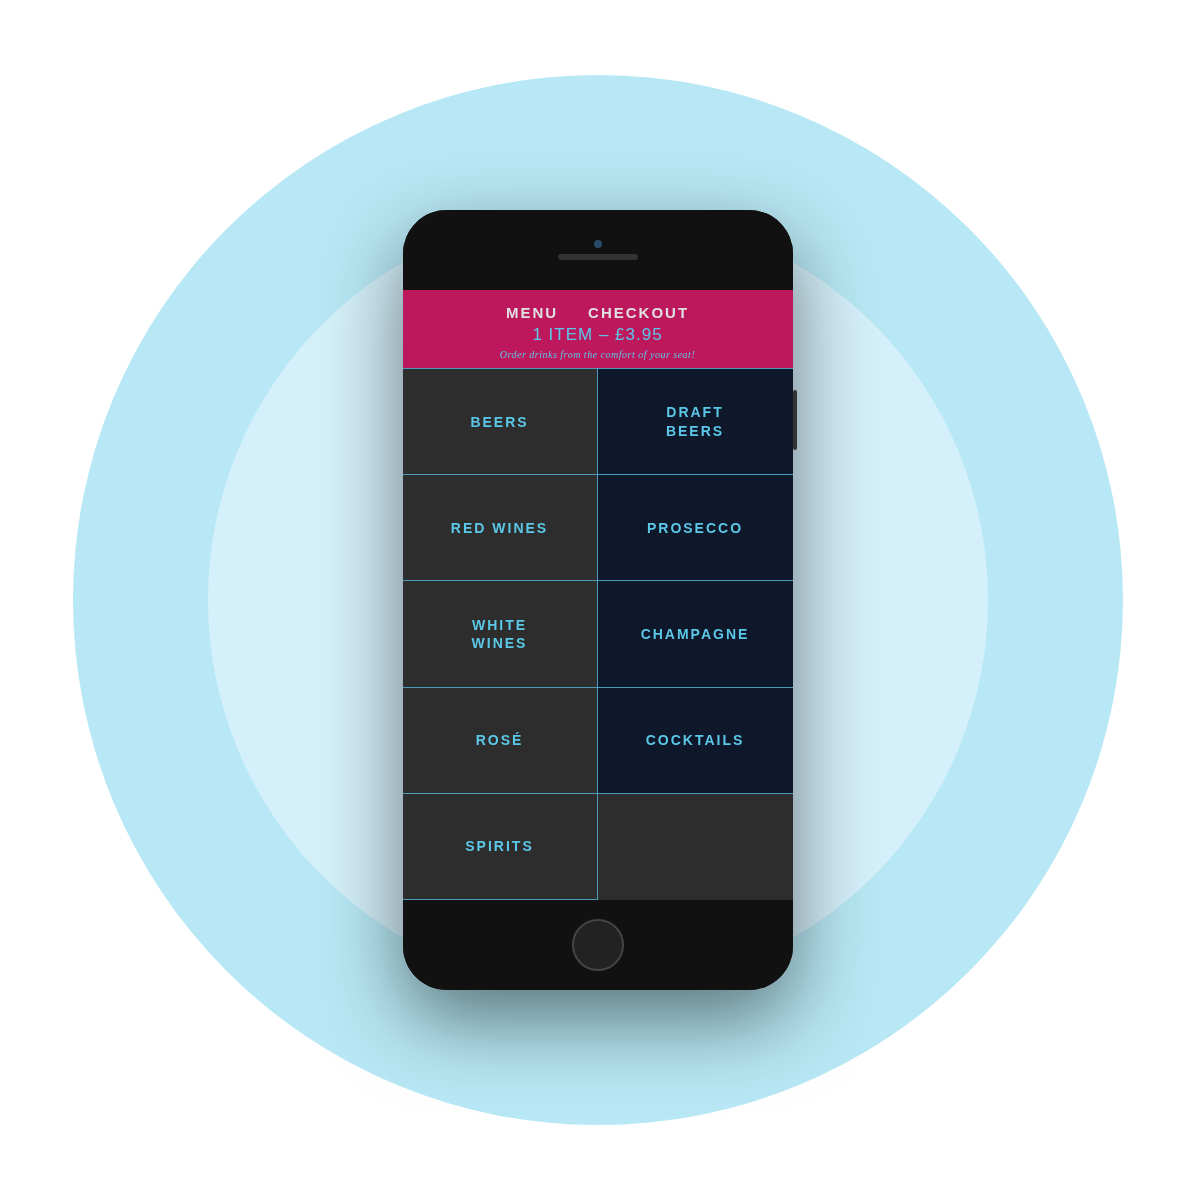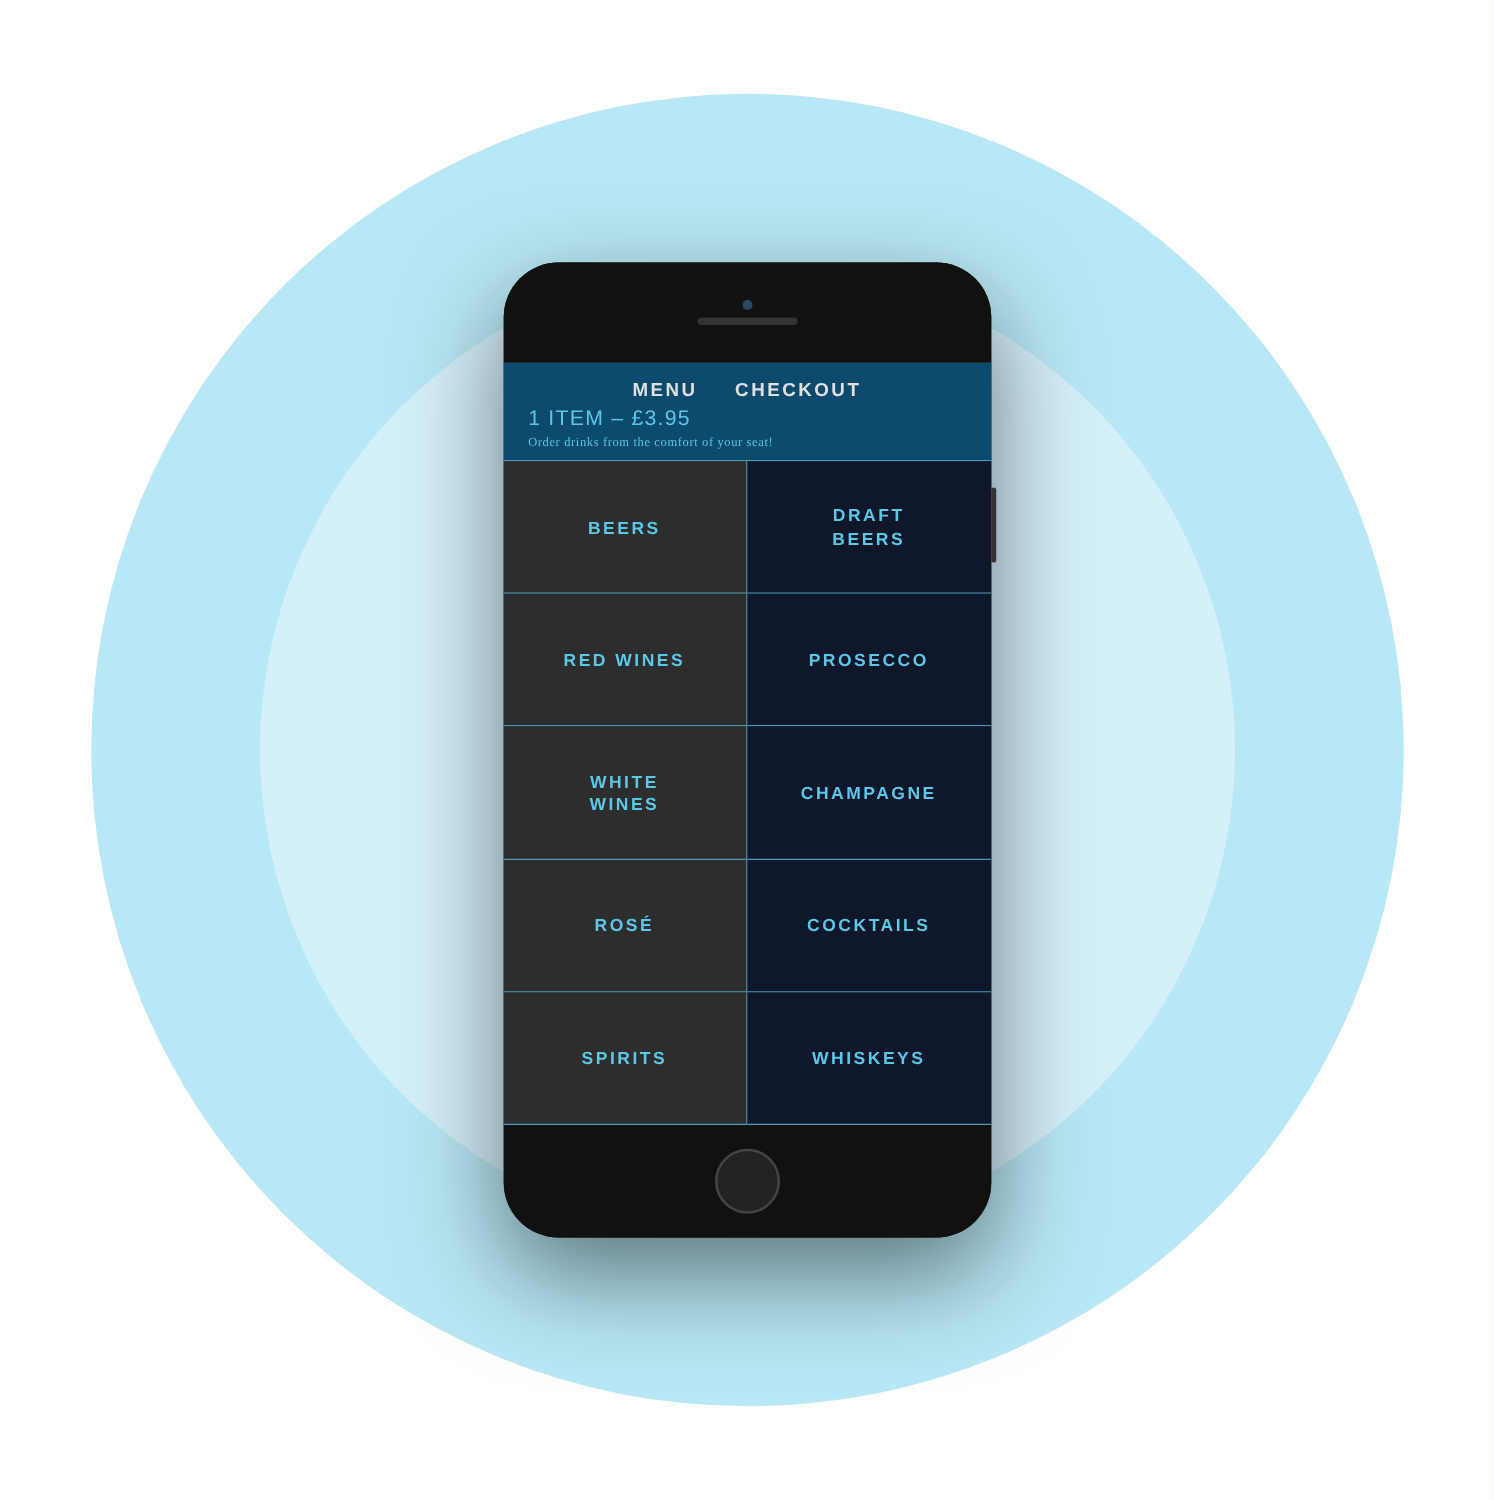--- a/index.html
+++ b/index.html
@@ -90,23 +90,23 @@
       width: 100%;
       flex: 1;
       background: #2d2d2d;
       overflow: hidden;
       display: flex;
       flex-direction: column;
     }
 
     
     .screen-header {
-      background: #0c4a6e;
+      background: #be185d;
       padding: 14px 20px 8px;
-      text-align: left;
+      text-align: center;
       border-bottom: none;
     }
 
     .header-nav {
       display: flex;
       justify-content: center;
       gap: 30px;
       margin-bottom: 4px;
     }
 
@@ -124,20 +124,21 @@
       font-size: 17px;
       font-weight: normal;
       letter-spacing: 1px;
       font-family: Arial, sans-serif;
       margin-bottom: 4px;
     }
 
     .header-subtitle {
       color: #5bc8e8;
       font-size: 10px;
+      font-style: italic;
       letter-spacing: 0.5px;
     }
 
     
     .menu-grid {
       flex: 1;
       display: grid;
       grid-template-columns: 1fr 1fr;
       border-top: 1px solid #4a9ab8;
     }
@@ -252,23 +253,20 @@
         <div class="menu-cell">
           <span class="menu-cell-label">ROSÉ</span>
         </div>
         <div class="menu-cell">
           <span class="menu-cell-label">COCKTAILS</span>
         </div>
 
         <div class="menu-cell">
           <span class="menu-cell-label">SPIRITS</span>
         </div>
-        <div class="menu-cell">
-          <span class="menu-cell-label">WHISKEYS</span>
-        </div>
 
       </div>
     </div>
 
     <div class="phone-bottom-bezel">
       <div class="home-button"></div>
     </div>
 
     <div class="phone-side-right"></div>
 

